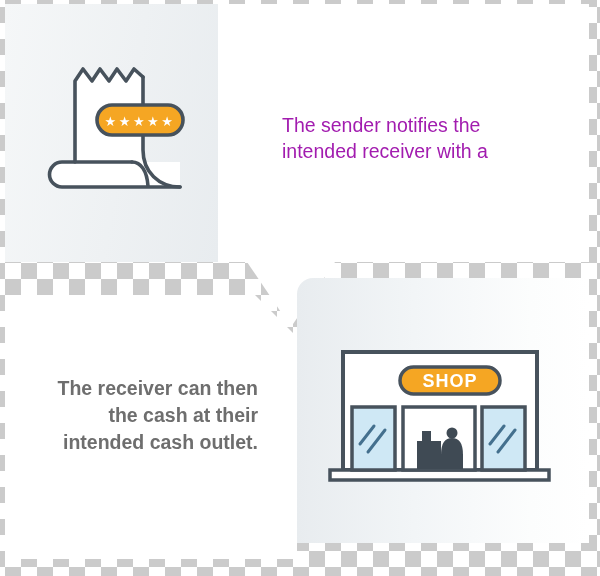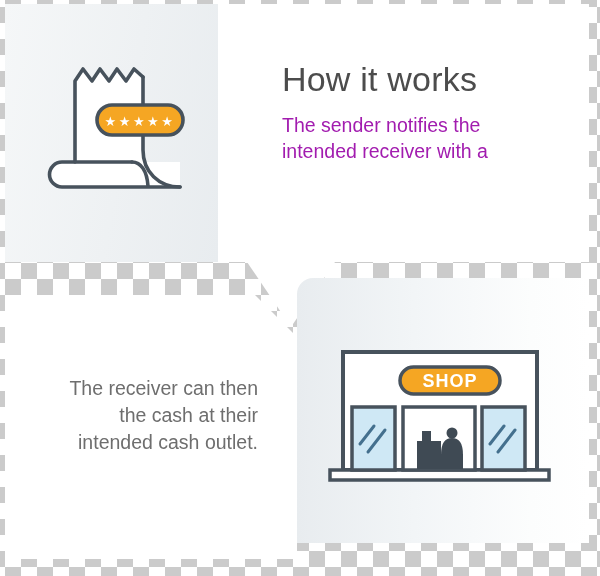--- a/index.html
+++ b/index.html
@@ -44,21 +44,21 @@
   .page-title{
     position:absolute;left:282px;top:60px;width:290px;
     font-size:34px;font-weight:300;color:#4c4c4c;letter-spacing:0.2px;
   }
   .top-desc{
     position:absolute;left:282px;top:112px;width:250px;
     font-size:19.5px;line-height:26px;color:#a21caf;
   }
   .bottom-desc{
     position:absolute;left:30px;top:80px;width:223px;
-    text-align:right;font-size:19.5px;line-height:27px;color:#6e6e6e;
+    text-align:right;font-size:19.5px;line-height:27px;color:#6e6e6e;font-weight:bold;
   }
   .shop-svg{position:absolute;left:28px;top:66px;}
 </style>
 </head>
 <body>
 
 <div id="stage">
 
   <div class="top-panel">
     <div class="left-tile"></div>
@@ -72,21 +72,20 @@
 
     <path d="M30,112 L30,31 L38,19 L47,31 L55,19 L64,31 L72,19 L81,31 L89,19 L98,27" fill="none" stroke="#47525c" stroke-width="3.6" stroke-linejoin="round" stroke-linecap="round"></path>
     <path d="M98,27 L98,100 C98,122 114,137 135,137" fill="none" stroke="#47525c" stroke-width="3.6" stroke-linecap="round"></path>
     <path d="M87,112 L17,112 A12.5,12.5 0 0 0 17,137 L135,137" fill="none" stroke="#47525c" stroke-width="3.6" stroke-linejoin="round" stroke-linecap="round"></path>
     <path d="M87,112 C96,112 102,121 103,136" fill="none" stroke="#47525c" stroke-width="3.6" stroke-linecap="round"></path>
 
     <rect x="52" y="55" width="86" height="30" rx="15" stroke="#47525c" stroke-width="3.6" fill="#f5a623"></rect>
     <text x="95" y="75.5" text-anchor="middle" fill="#ffffff" font-size="13" letter-spacing="2.5">★★★★★</text>
   </svg>
 
-  <div class="page-title">How it works</div>
   <div class="top-desc">
     <div>The sender notifies the</div>
     <div>intended receiver with a</div>
   </div>
 
   <div class="chevron"></div>
 
   <div class="bottom-left-panel">
     <div class="bottom-desc">
       <div>The receiver can then</div>

